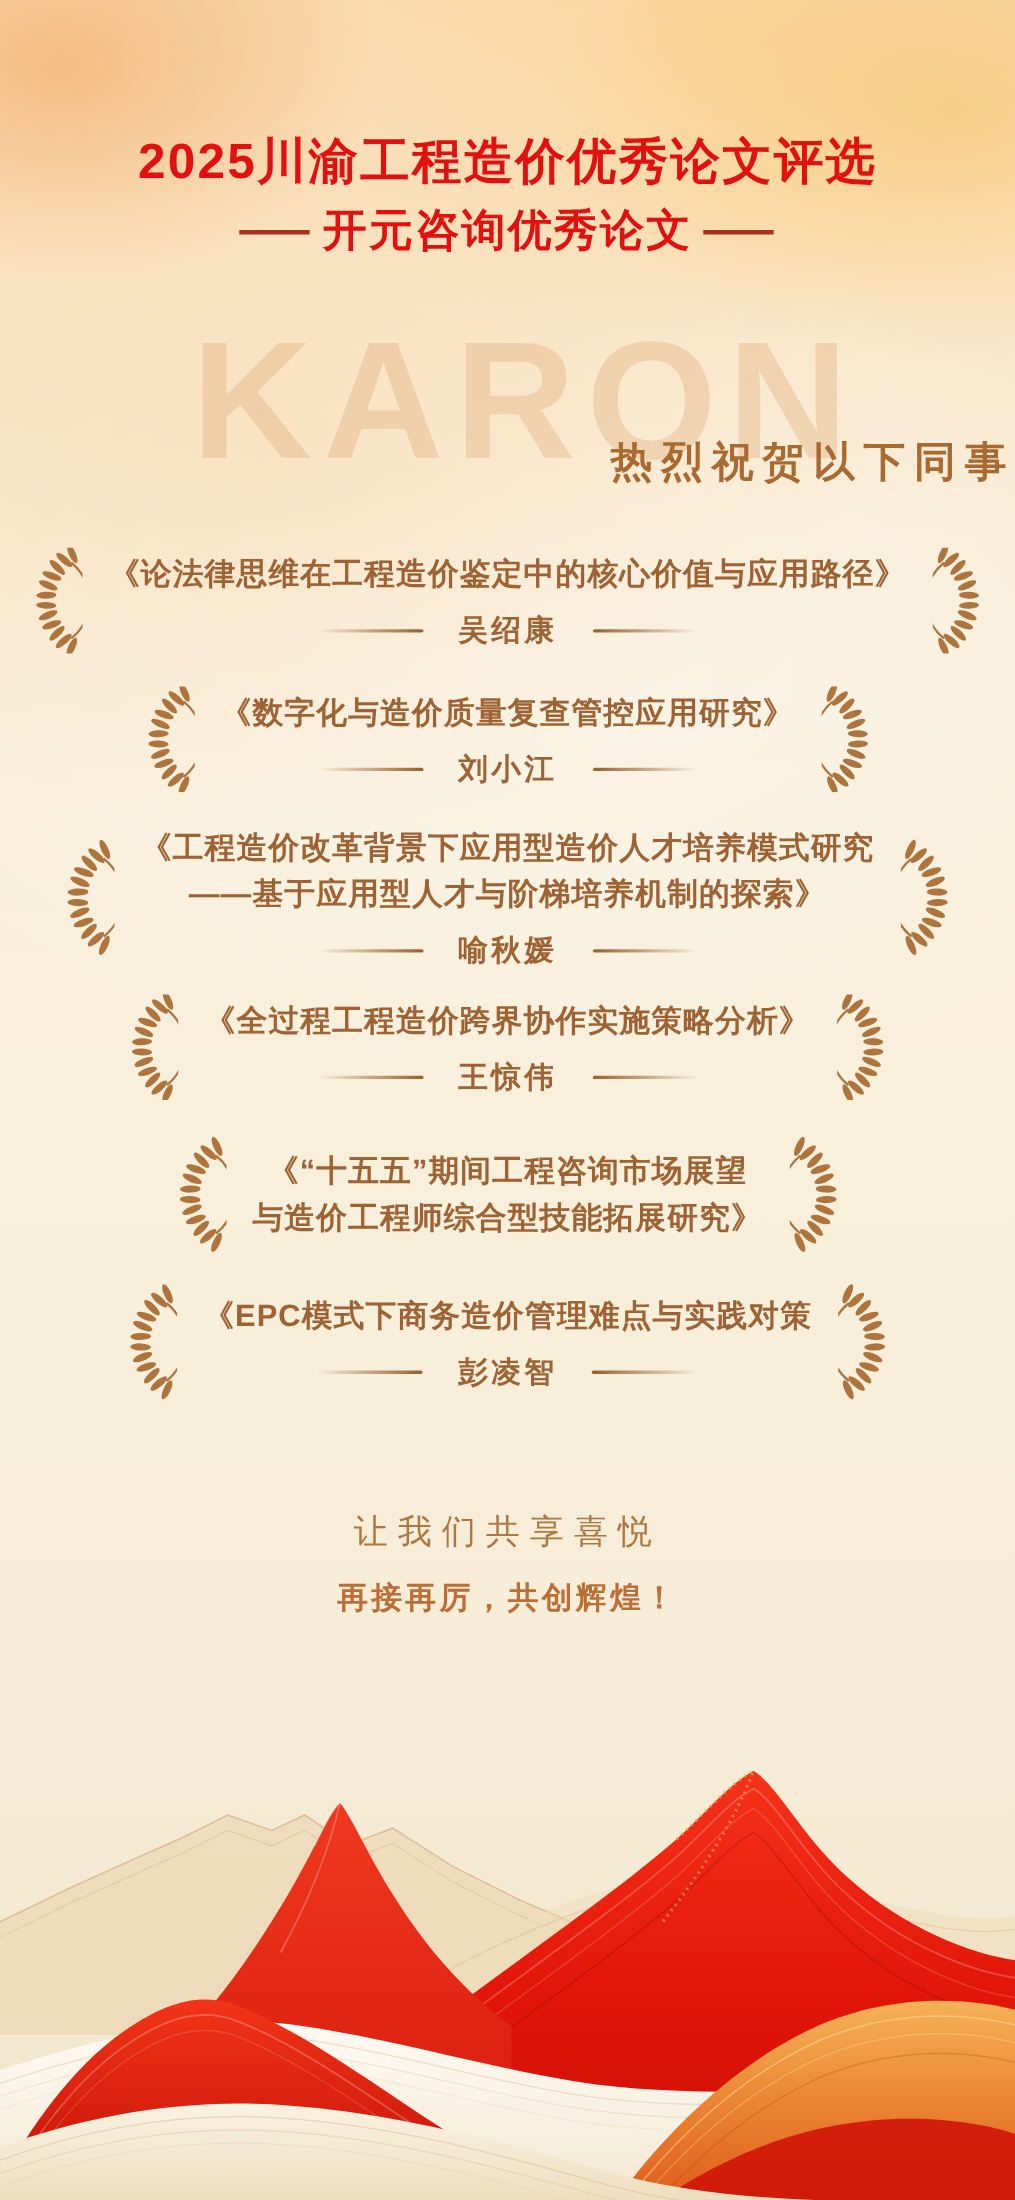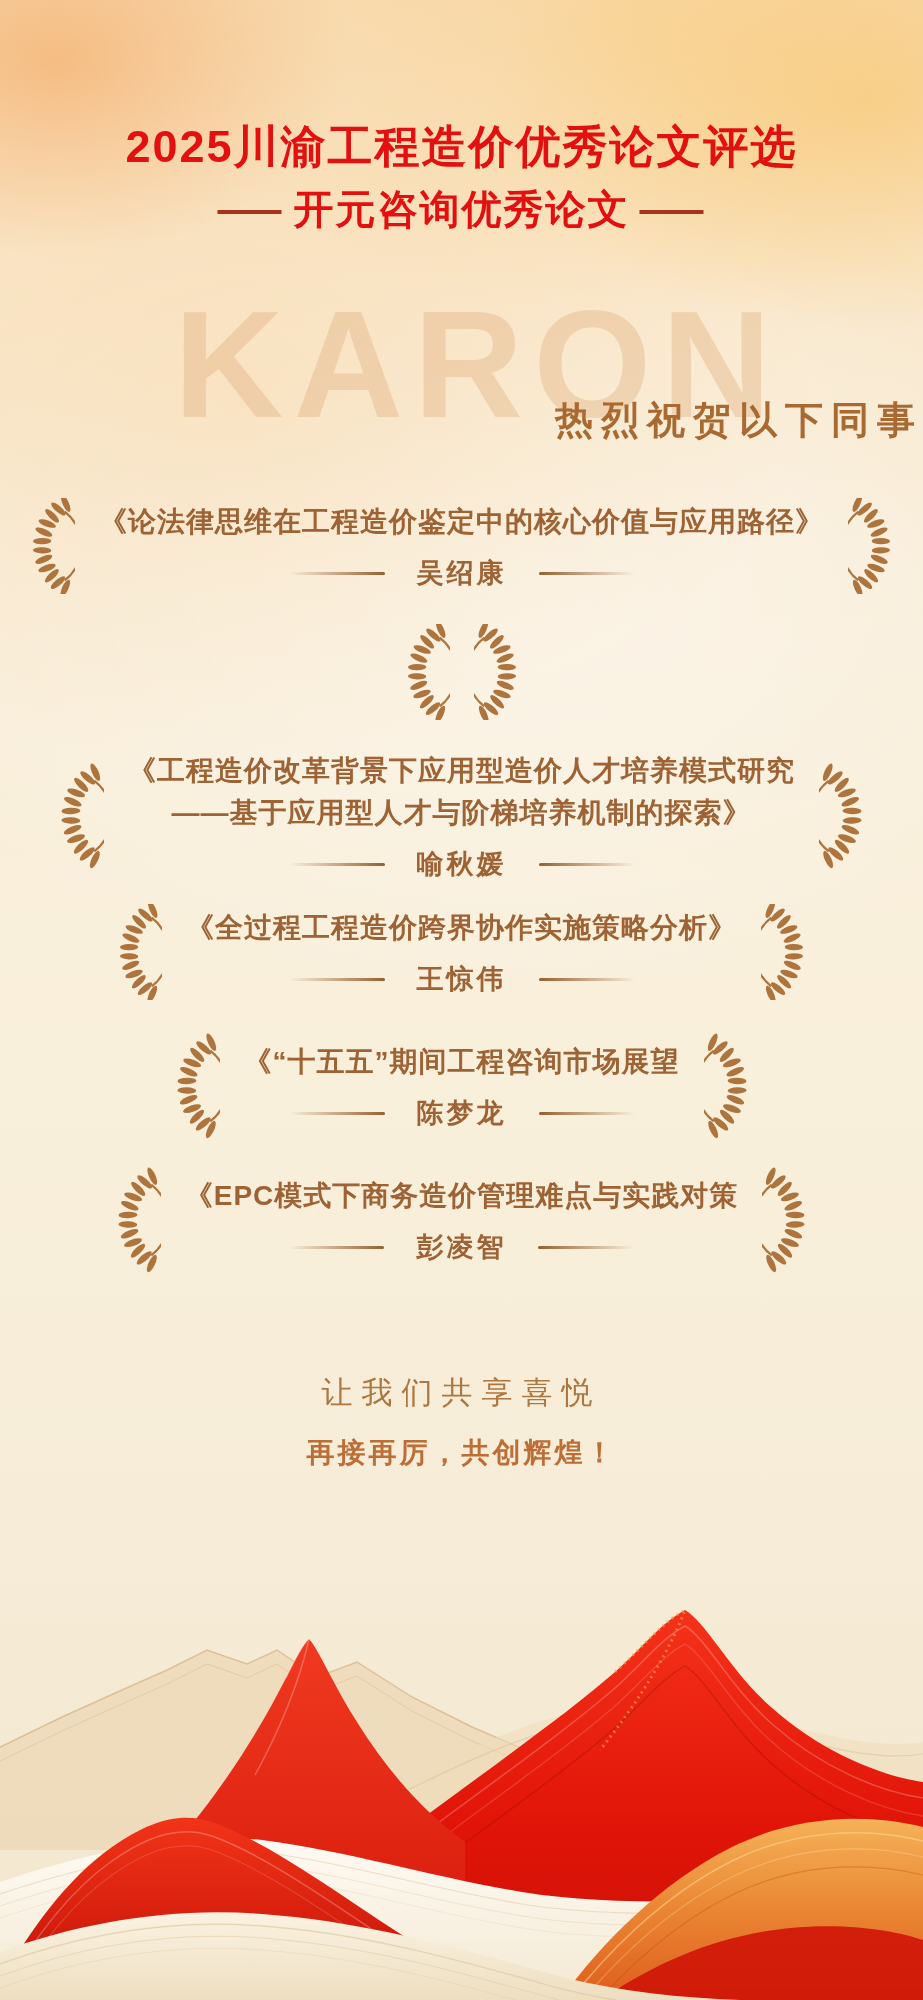--- a/index.html
+++ b/index.html
@@ -127,20 +127,28 @@
           <ellipse cx="43.9" cy="80.2" rx="10.5" ry="3.6" fill="#ad743e" transform="rotate(160.8 43.9 80.2)"></ellipse>
           <ellipse cx="40.1" cy="70.3" rx="10.5" ry="3.6" fill="#ad743e" transform="rotate(157.4 40.1 70.3)"></ellipse>
           <ellipse cx="38.2" cy="60.0" rx="10.5" ry="3.6" fill="#ad743e" transform="rotate(182.0 38.2 60.0)"></ellipse>
           <ellipse cx="38.3" cy="49.4" rx="10.5" ry="3.6" fill="#ad743e" transform="rotate(178.6 38.3 49.4)"></ellipse>
           <ellipse cx="40.3" cy="39.1" rx="10.5" ry="3.6" fill="#ad743e" transform="rotate(203.2 40.3 39.1)"></ellipse>
           <ellipse cx="44.1" cy="29.3" rx="10.5" ry="3.6" fill="#ad743e" transform="rotate(199.8 44.1 29.3)"></ellipse>
           <ellipse cx="49.7" cy="20.4" rx="10.5" ry="3.6" fill="#ad743e" transform="rotate(224.4 49.7 20.4)"></ellipse>
           <ellipse cx="56.9" cy="12.6" rx="10.5" ry="3.6" fill="#ad743e" transform="rotate(221.0 56.9 12.6)"></ellipse>
           <ellipse cx="65.3" cy="6.3" rx="10.5" ry="3.6" fill="#ad743e" transform="rotate(245.6 65.3 6.3)"></ellipse>
         </svg>
+      <div class="entry-text">
+        <div class="ptitle">《数字化与造价质量复查管控应用研究》</div>
+        <div class="author-row">
+          <span class="dash dash-l"></span>
+          <span class="pauthor">刘小江</span>
+          <span class="dash dash-r"></span>
+        </div>
+      </div>
       <svg class="laurel right" viewBox="15 0 60 110" aria-hidden="true">
           <path d="M64.2,94.4 A50,50 0 0 0 64.2,15.6" fill="none" stroke="#ad743e" stroke-width="2.4"></path>
           <ellipse cx="64.8" cy="103.3" rx="10.5" ry="3.6" fill="#ad743e" transform="rotate(115.0 64.8 103.3)"></ellipse>
           <ellipse cx="56.4" cy="97.0" rx="10.5" ry="3.6" fill="#ad743e" transform="rotate(139.6 56.4 97.0)"></ellipse>
           <ellipse cx="49.4" cy="89.1" rx="10.5" ry="3.6" fill="#ad743e" transform="rotate(136.2 49.4 89.1)"></ellipse>
           <ellipse cx="43.9" cy="80.2" rx="10.5" ry="3.6" fill="#ad743e" transform="rotate(160.8 43.9 80.2)"></ellipse>
           <ellipse cx="40.1" cy="70.3" rx="10.5" ry="3.6" fill="#ad743e" transform="rotate(157.4 40.1 70.3)"></ellipse>
           <ellipse cx="38.2" cy="60.0" rx="10.5" ry="3.6" fill="#ad743e" transform="rotate(182.0 38.2 60.0)"></ellipse>
           <ellipse cx="38.3" cy="49.4" rx="10.5" ry="3.6" fill="#ad743e" transform="rotate(178.6 38.3 49.4)"></ellipse>
           <ellipse cx="40.3" cy="39.1" rx="10.5" ry="3.6" fill="#ad743e" transform="rotate(203.2 40.3 39.1)"></ellipse>
@@ -245,25 +253,21 @@
           <ellipse cx="38.2" cy="60.0" rx="10.5" ry="3.6" fill="#ad743e" transform="rotate(182.0 38.2 60.0)"></ellipse>
           <ellipse cx="38.3" cy="49.4" rx="10.5" ry="3.6" fill="#ad743e" transform="rotate(178.6 38.3 49.4)"></ellipse>
           <ellipse cx="40.3" cy="39.1" rx="10.5" ry="3.6" fill="#ad743e" transform="rotate(203.2 40.3 39.1)"></ellipse>
           <ellipse cx="44.1" cy="29.3" rx="10.5" ry="3.6" fill="#ad743e" transform="rotate(199.8 44.1 29.3)"></ellipse>
           <ellipse cx="49.7" cy="20.4" rx="10.5" ry="3.6" fill="#ad743e" transform="rotate(224.4 49.7 20.4)"></ellipse>
           <ellipse cx="56.9" cy="12.6" rx="10.5" ry="3.6" fill="#ad743e" transform="rotate(221.0 56.9 12.6)"></ellipse>
           <ellipse cx="65.3" cy="6.3" rx="10.5" ry="3.6" fill="#ad743e" transform="rotate(245.6 65.3 6.3)"></ellipse>
         </svg>
       <div class="entry-text">
         <div class="ptitle">《“十五五”期间工程咨询市场展望</div>
-        <div class="author-row">
-          <span class="dash dash-l"></span>
-          <span class="pauthor">陈梦龙</span>
-          <span class="dash dash-r"></span>
-        </div>
+        <div class="ptitle">与造价工程师综合型技能拓展研究》</div>
       </div>
       <svg class="laurel right" viewBox="15 0 60 110" aria-hidden="true">
           <path d="M64.2,94.4 A50,50 0 0 0 64.2,15.6" fill="none" stroke="#ad743e" stroke-width="2.4"></path>
           <ellipse cx="64.8" cy="103.3" rx="10.5" ry="3.6" fill="#ad743e" transform="rotate(115.0 64.8 103.3)"></ellipse>
           <ellipse cx="56.4" cy="97.0" rx="10.5" ry="3.6" fill="#ad743e" transform="rotate(139.6 56.4 97.0)"></ellipse>
           <ellipse cx="49.4" cy="89.1" rx="10.5" ry="3.6" fill="#ad743e" transform="rotate(136.2 49.4 89.1)"></ellipse>
           <ellipse cx="43.9" cy="80.2" rx="10.5" ry="3.6" fill="#ad743e" transform="rotate(160.8 43.9 80.2)"></ellipse>
           <ellipse cx="40.1" cy="70.3" rx="10.5" ry="3.6" fill="#ad743e" transform="rotate(157.4 40.1 70.3)"></ellipse>
           <ellipse cx="38.2" cy="60.0" rx="10.5" ry="3.6" fill="#ad743e" transform="rotate(182.0 38.2 60.0)"></ellipse>
           <ellipse cx="38.3" cy="49.4" rx="10.5" ry="3.6" fill="#ad743e" transform="rotate(178.6 38.3 49.4)"></ellipse>

